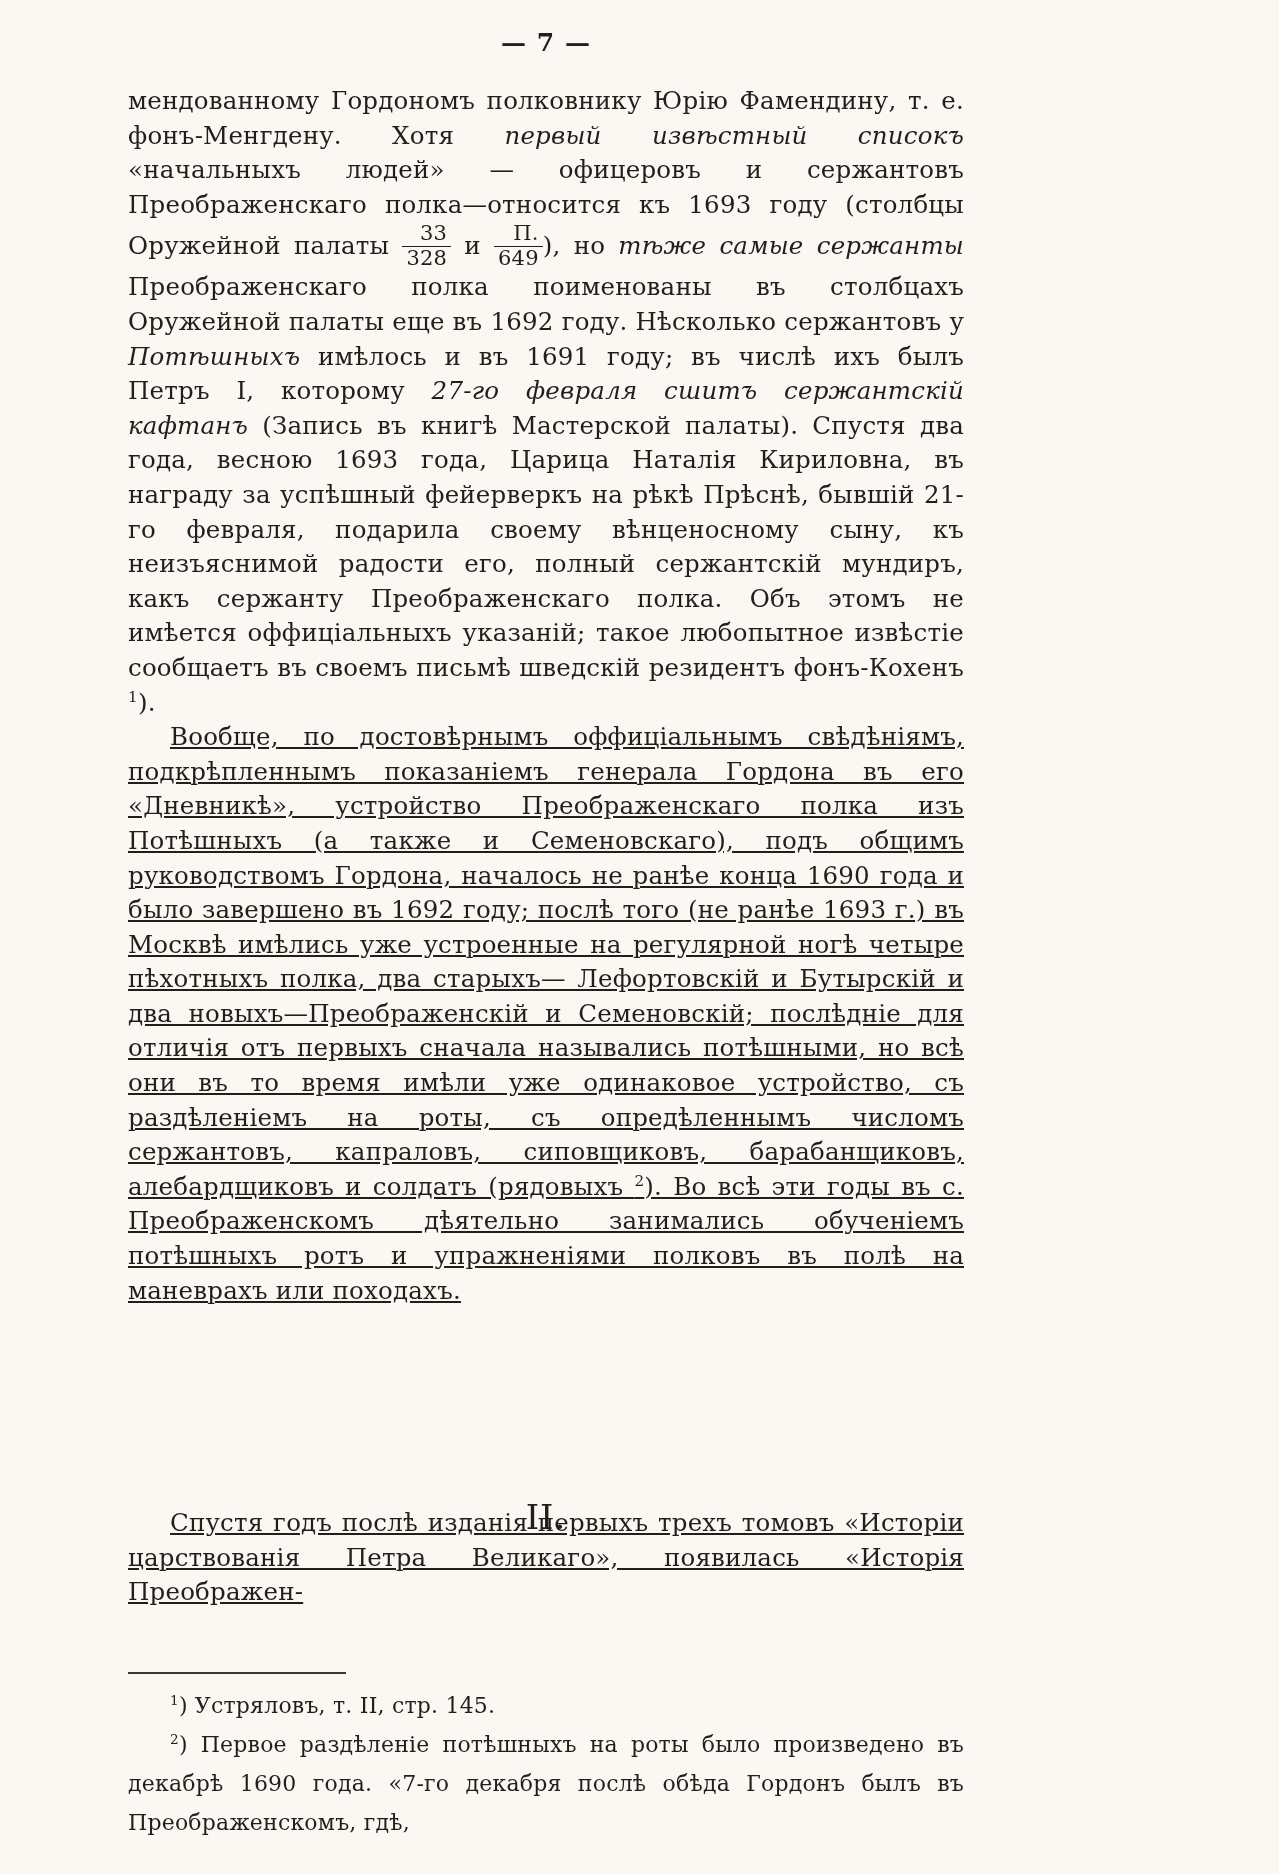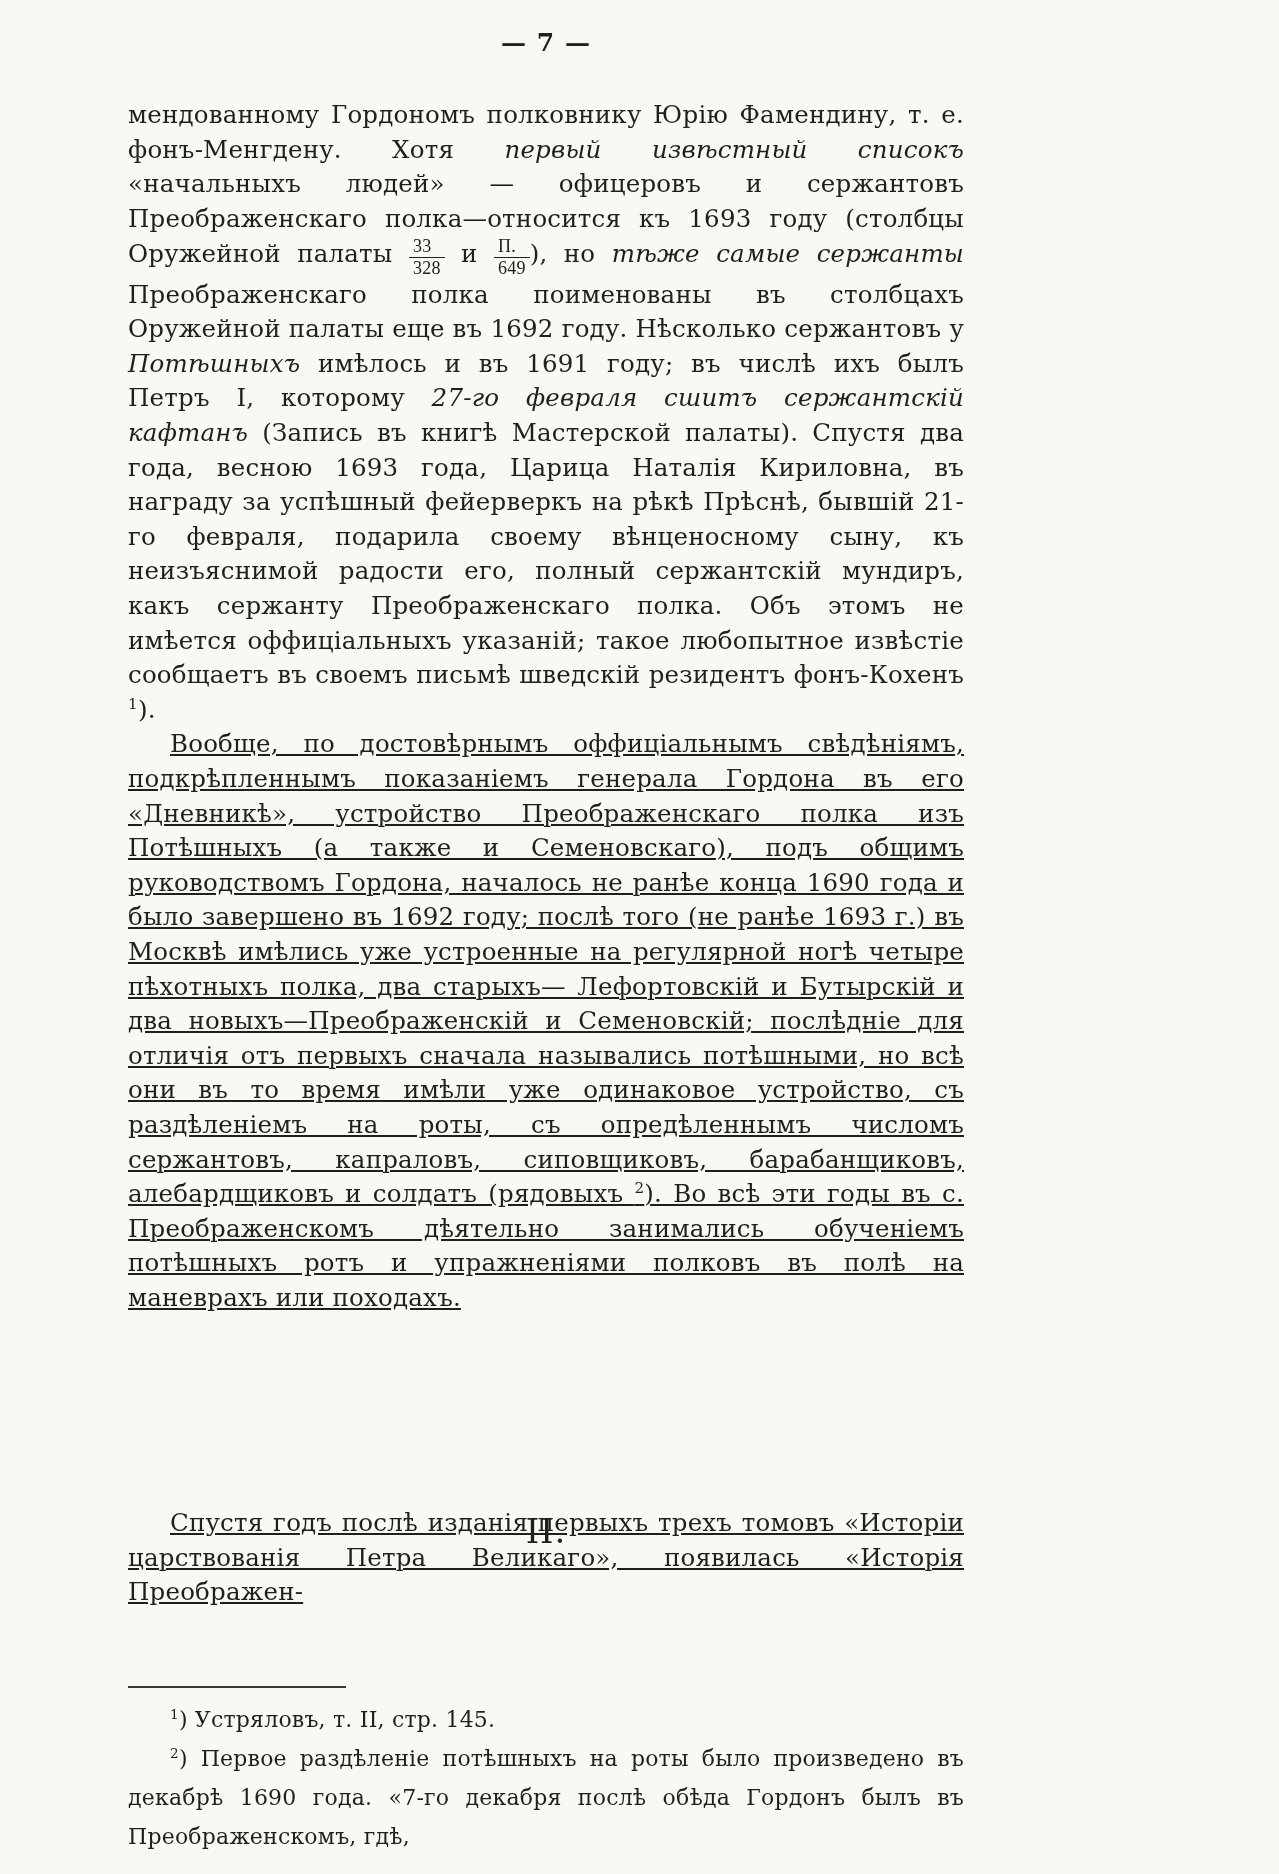--- a/index.html
+++ b/index.html
@@ -11,21 +11,21 @@
     color: var(--ink);
     font-family: "DejaVu Serif", "Liberation Serif", serif;
     position: relative;
     overflow: hidden;
   }
   .page { position:absolute; inset:0; }
   .page-number {
     position:absolute; top:28px; left:128px; width:836px;
     text-align:center; font-size:25px; font-weight:bold; letter-spacing:1px;
   }
-  .col { position:absolute; left:128px; width:836px;margin-top:14px; }
+  .col { position:absolute; left:128px; width:836px; }
   .main-text { top:84px; }
   .para {
     margin:0;
     font-size:24.5px;
     line-height:34.6px;
     text-align:justify;
     letter-spacing:0.2px;
   }
   .indent { text-indent:42px;text-decoration:underline; }
   .section-heading {
@@ -47,24 +47,23 @@
     line-height:39px;
     text-align:justify;
     text-indent:42px;
     letter-spacing:0.2px;
   }
   .it { font-style:italic; }
   sup { font-size:62%; line-height:0; vertical-align:super; }
   .frac {
     display:inline-block;
     vertical-align:-11px;
-    text-align:left;
-    font-size:18px;
+    text-align:right;
+    font-size:21px;
     line-height:1.12;
-    font-family:Liberation Serif, serif;
   }
   .frac .ft { display:block; border-bottom:1.5px solid var(--ink); padding:0 4px; }
   .frac .fb { display:block; padding:0 4px; }
 </style>
 </head>
 <body>
 
 <div class="page">
 
   <div class="page-number">— 7 —</div>

